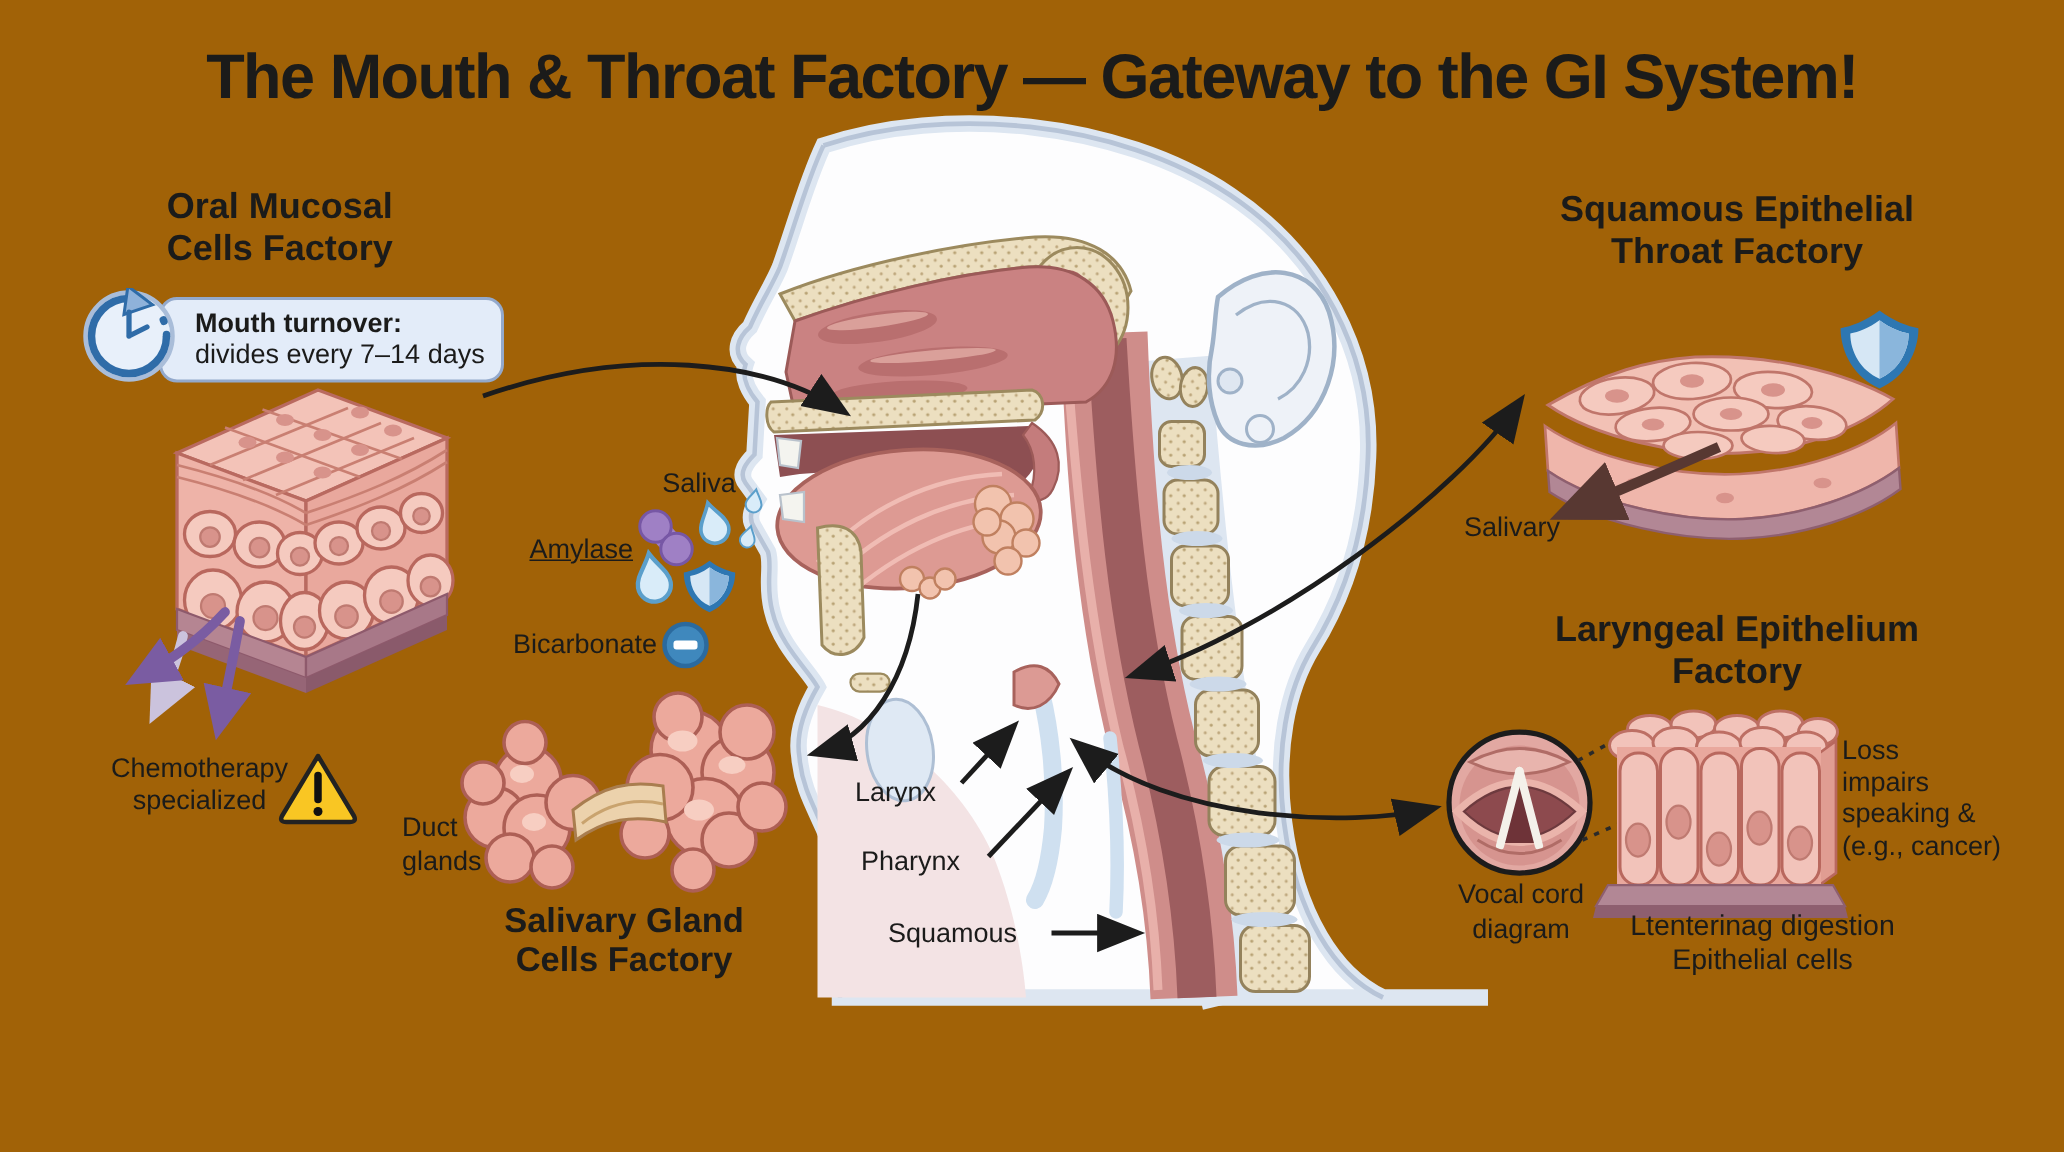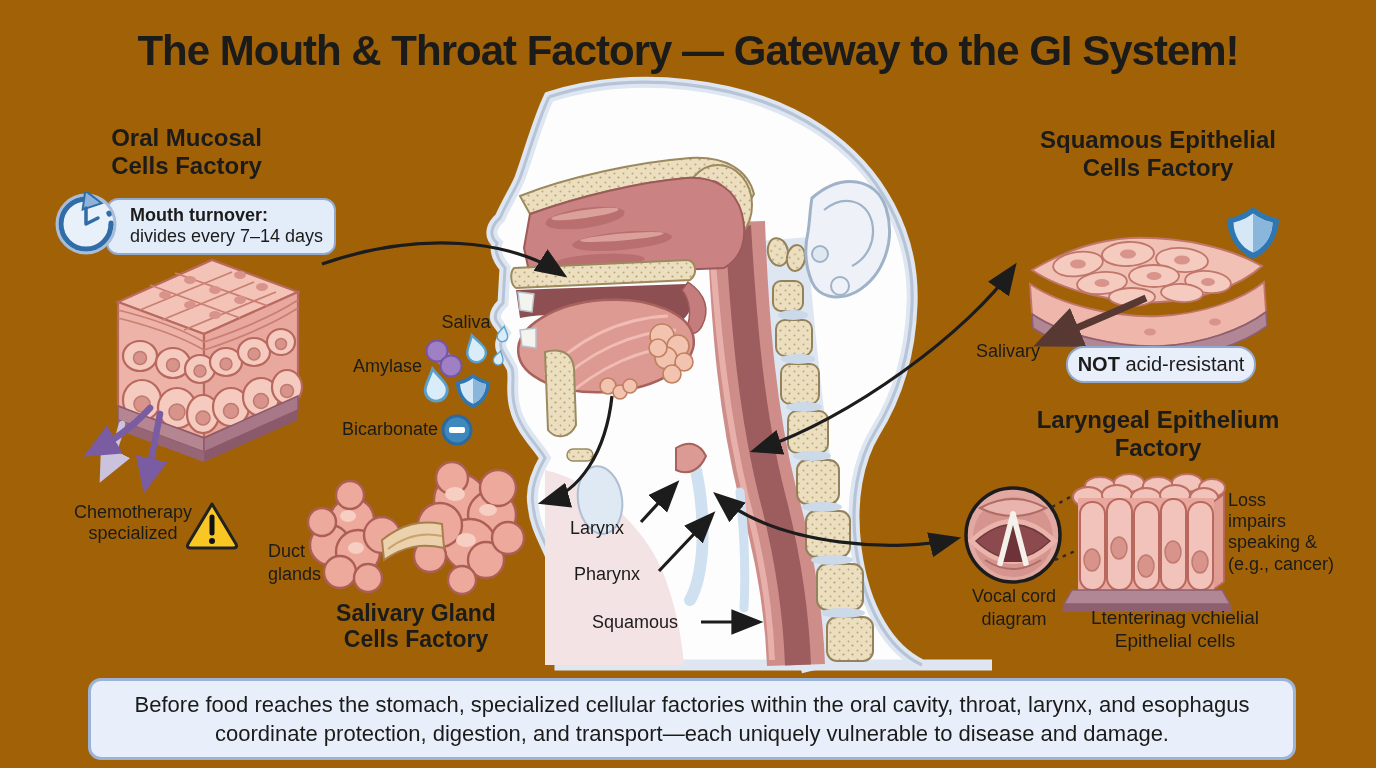--- a/index.html
+++ b/index.html
@@ -392,47 +392,41 @@
     <path d="M32,7 A25,25 0 1 0 57,32" fill="none" stroke="#2f6ca8" stroke-width="5"></path>
     <path d="M57,32 A25,25 0 0 0 50,14" fill="none" stroke="#2f6ca8" stroke-width="5" stroke-linecap="round" stroke-dasharray="1 9"></path>
     <polygon points="30,-1 48,9 30,18" fill="#8fb2da" stroke="#2f6ca8" stroke-width="2" transform="rotate(8 32 8)"></polygon>
     <path d="M32,32 L32,16 M32,32 L44,26" stroke="#2f6ca8" stroke-width="3.5" stroke-linecap="round" fill="none"></path>
   </svg>
 </span>
 <div class="abs txt ctr lbl pre" style="left:58px;top:502px;width:150px;">Chemotherapy
 specialized</div>
 
 <div class="abs txt ctr lbl" style="left:431px;top:312px;width:70px;">Saliva</div>
-<div class="abs txt lbl" style="left:340px;top:356px;width:82px;text-align:right;">Amylase</div>
+<div class="abs txt lbl" style="left:340px;top:356px;width:82px;text-align:right;text-decoration:underline;">Amylase</div>
 <div class="abs txt lbl" style="left:334px;top:419px;width:104px;text-align:right;">Bicarbonate</div>
 
 <div class="abs txt lbl pre" style="left:268px;top:540px;width:75px;line-height:1.3;">Duct
 glands</div>
 <div class="abs txt ctr h2 pre" style="left:316px;top:600px;width:200px;font-size:23px;">Salivary Gland
 Cells Factory</div>
 
 <div class="abs txt lbl" style="left:570px;top:518px;width:70px;">Larynx</div>
 <div class="abs txt lbl" style="left:574px;top:564px;width:82px;">Pharynx</div>
 <div class="abs txt lbl" style="left:592px;top:612px;width:106px;">Squamous</div>
 
 <div class="abs txt ctr h2 pre" style="left:1013px;top:126px;width:290px;">Squamous Epithelial
-Cells Factory</div>
+Throat Factory</div>
 <div class="abs txt ctr lbl" style="left:960px;top:341px;width:96px;">Salivary</div>
-<div class="abs pill txt ctr" style="left:1066px;top:346px;width:186px;height:33px;line-height:33px;font-size:20px;">
-  <b>NOT</b><span> acid-resistant</span>
-</div>
 
 <div class="abs txt ctr h2 pre" style="left:1013px;top:406px;width:290px;">Laryngeal Epithelium
 Factory</div>
 <div class="abs txt lbl pre" style="left:1228px;top:490px;width:130px;line-height:1.18;">Loss
 impairs
 speaking &amp;
 (e.g., cancer)</div>
 <div class="abs txt ctr lbl pre" style="left:960px;top:585px;width:108px;line-height:1.3;">Vocal cord
 diagram</div>
-<div class="abs txt ctr pre" style="left:1062px;top:606px;width:226px;font-size:19px;line-height:1.22;">Ltenterinag vchielial
+<div class="abs txt ctr pre" style="left:1062px;top:606px;width:226px;font-size:19px;line-height:1.22;">Ltenterinag digestion
 Epithelial cells</div>
 
-<div id="footer-box" class="abs" style="left:88px;top:678px;width:1202px;height:76px;">
-  <div id="footer-text" class="abs txt ctr" style="left:16px;right:16px;top:9px;">Before food reaches the stomach, specialized cellular factories within the oral cavity, throat, larynx, and esophagus coordinate protection, digestion, and transport—each uniquely vulnerable to disease and damage.</div>
+
 </div>
 
-</div>
-
 </body></html>

